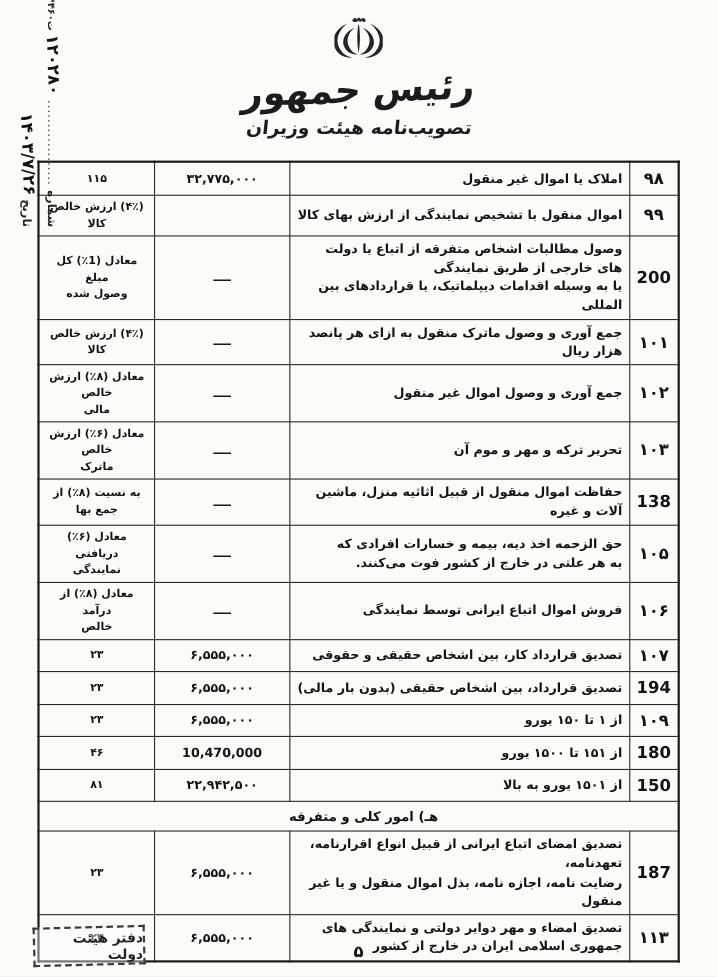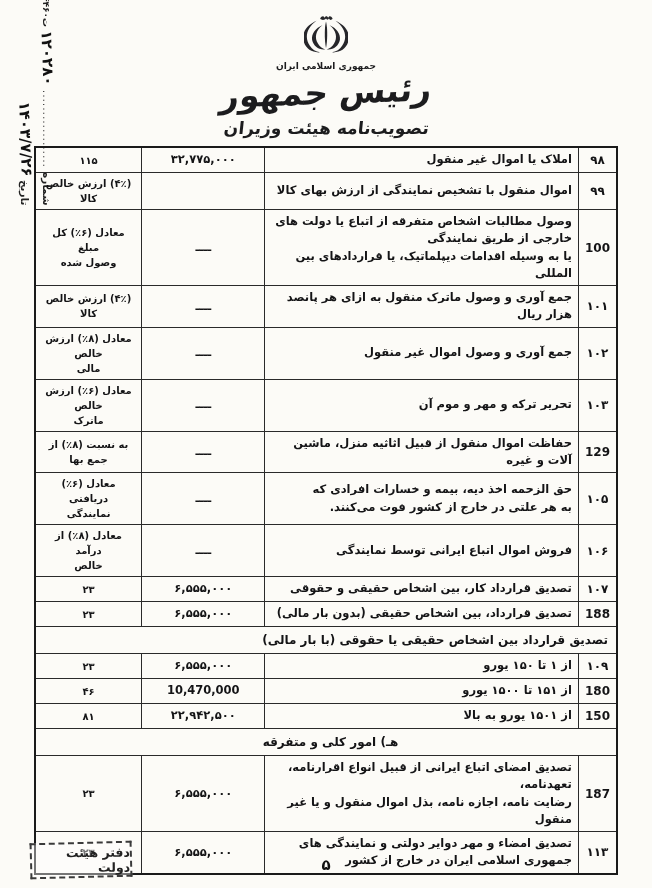--- a/index.html
+++ b/index.html
@@ -36,21 +36,21 @@
   .tariff-wrap { position:absolute; top:146px; right:34px; width:584px; }
   table.tariff {
     width:100%; border-collapse:collapse; direction:rtl;
     font-size:11.5px; font-weight:bold; color:#141416;
     border:2px solid #1a1a1a;
   }
   table.tariff td {
     border:1px solid #2a2a2a; padding:3px 6px; vertical-align:middle;
     line-height:1.5;
   }
-  td.num   { width:34px;  text-align:center; font-size:12px;margin-left:31px; }
+  td.num   { width:34px;  text-align:center; font-size:15px;margin-left:31px; }
   td.desc  { width:330px; padding-right:10px; white-space:pre-line; }
   td.amount{ width:126px; text-align:center; direction:ltr; }
   td.note  { width:110px; text-align:center; font-size:10px; white-space:pre-line; }
   tr.section-row td { font-size:12px; padding:4px 8px; }
   
   .stamp {
     position:absolute; left:30px; bottom:10px; width:102px; height:36px;
     border:2px dashed #3a3a3a; display:flex; align-items:center; justify-content:center;
     transform:rotate(-1.5deg); background:rgba(255,255,255,.4);
   }
@@ -84,46 +84,45 @@
         <g fill="#26262a">
           <path d="M22 9 c2,-4 5,-4 6,-1 c1,-3 4,-3 5,0 c1,-3 4,-3 6,1 c-2,3 -4,2 -5,0 c-1,2 -3,2 -4,0 c-1,2 -6,3 -8,0 z"></path>
           <path d="M30 13 c2.2,8 2.2,26 0,36 c-2.2,-10 -2.2,-28 0,-36 z"></path>
           <path d="M25 18 c-9,7 -11,17 -6,25 c2,4 6,7 10,8 c-9,1 -16,-4 -18,-13 c-1,-9 5,-16 14,-20 z"></path>
           <path d="M35 18 c9,7 11,17 6,25 c-2,4 -6,7 -10,8 c9,1 16,-4 18,-13 c1,-9 -5,-16 -14,-20 z"></path>
           <path d="M17 12 c-13,9 -17,23 -9,34 c3,5 8,8 14,9 c-12,1 -21,-6 -23,-17 c-2,-12 7,-21 18,-26 z"></path>
           <path d="M43 12 c13,9 17,23 9,34 c-3,5 -8,8 -14,9 c12,1 21,-6 23,-17 c2,-12 -7,-21 -18,-26 z"></path>
         </g>
       </svg>
     </span>
-    <div class="republic">جمهوری اسلامی ایران</div>
     <div><span class="president">رئیس جمهور</span></div>
     <div><span class="decree">تصویب‌نامه هیئت وزیران</span></div>
   </div>
 
   <div class="tariff-wrap">
     <table class="tariff">
       <tbody id="rows">
           <tr>
             <td class="num">۹۸</td>
             <td class="desc">املاک یا اموال غیر منقول</td>
             <td class="amount">۳۲,۷۷۵,۰۰۰</td>
             <td class="note">۱۱۵</td>
           </tr>
           <tr>
             <td class="num">۹۹</td>
             <td class="desc">اموال منقول با تشخیص نمایندگی از ارزش بهای کالا</td>
             <td class="amount"></td>
             <td class="note">(۴٪) ارزش خالص کالا</td>
           </tr>
           <tr>
-            <td class="num">100</td>
+            <td class="num">200</td>
             <td class="desc">وصول مطالبات اشخاص متفرقه از اتباع یا دولت های خارجی از طریق نمایندگی
 یا به وسیله اقدامات دیپلماتیک، یا قراردادهای بین المللی</td>
             <td class="amount">ــــ</td>
-            <td class="note">معادل (۶٪) کل مبلغ
+            <td class="note">معادل (1٪) کل مبلغ
 وصول شده</td>
           </tr>
           <tr>
             <td class="num">۱۰۱</td>
             <td class="desc">جمع آوری و وصول ماترک منقول به ازای هر پانصد هزار ریال</td>
             <td class="amount">ــــ</td>
             <td class="note">(۴٪) ارزش خالص کالا</td>
           </tr>
           <tr>
             <td class="num">۱۰۲</td>
@@ -133,21 +132,21 @@
 مالی</td>
           </tr>
           <tr>
             <td class="num">۱۰۳</td>
             <td class="desc">تحریر ترکه و مهر و موم آن</td>
             <td class="amount">ــــ</td>
             <td class="note">معادل (۶٪) ارزش خالص
 ماترک</td>
           </tr>
           <tr>
-            <td class="num">129</td>
+            <td class="num">138</td>
             <td class="desc">حفاظت اموال منقول از قبیل اثاثیه منزل، ماشین آلات و غیره</td>
             <td class="amount">ــــ</td>
             <td class="note">به نسبت (۸٪) از جمع بها</td>
           </tr>
           <tr>
             <td class="num">۱۰۵</td>
             <td class="desc">حق الزحمه اخذ دیه، بیمه و خسارات افرادی که
 به هر علتی در خارج از کشور فوت می‌کنند.</td>
             <td class="amount">ــــ</td>
             <td class="note">معادل (۶٪) دریافتی
@@ -160,27 +159,24 @@
             <td class="note">معادل (۸٪) از درآمد
 خالص</td>
           </tr>
           <tr>
             <td class="num">۱۰۷</td>
             <td class="desc">تصدیق قرارداد کار، بین اشخاص حقیقی و حقوقی</td>
             <td class="amount">۶,۵۵۵,۰۰۰</td>
             <td class="note">۲۳</td>
           </tr>
           <tr>
-            <td class="num">188</td>
+            <td class="num">194</td>
             <td class="desc">تصدیق قرارداد، بین اشخاص حقیقی (بدون بار مالی)</td>
             <td class="amount">۶,۵۵۵,۰۰۰</td>
             <td class="note">۲۳</td>
-          </tr>
-          <tr class="section-row">
-            <td colspan="4" style="text-align: right;">تصدیق قرارداد بین اشخاص حقیقی یا حقوقی (با بار مالی)</td>
           </tr>
           <tr>
             <td class="num">۱۰۹</td>
             <td class="desc">از ۱ تا ۱۵۰ یورو</td>
             <td class="amount">۶,۵۵۵,۰۰۰</td>
             <td class="note">۲۳</td>
           </tr>
           <tr>
             <td class="num">180</td>
             <td class="desc">از ۱۵۱ تا ۱۵۰۰ یورو</td>

